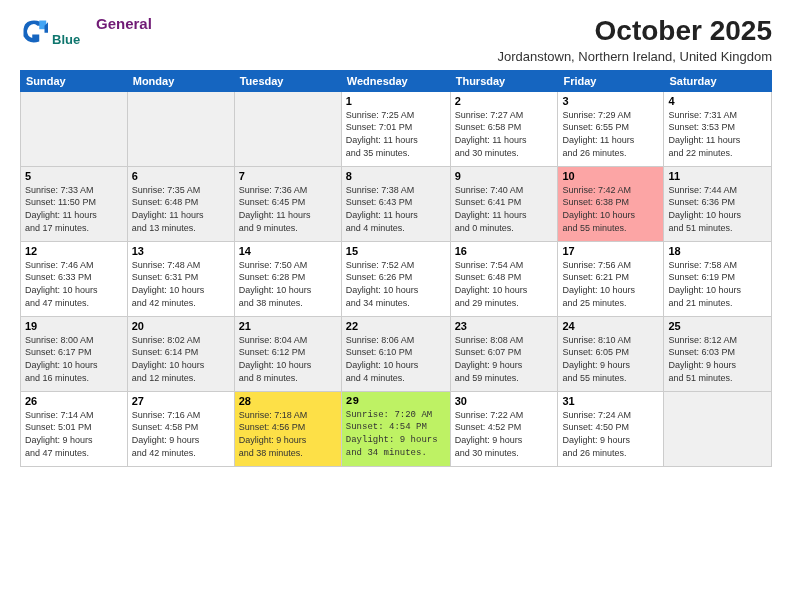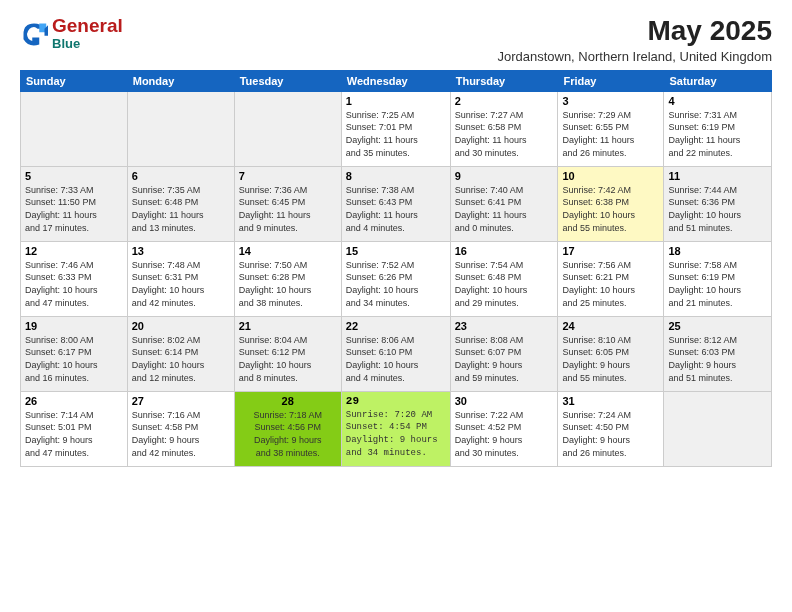--- a/index.html
+++ b/index.html
@@ -25,23 +25,24 @@
       display: flex;
       align-items: center;
       gap: 4px;
     }
     .logo-text {
       display: flex;
       flex-direction: column;
       line-height: 1.1;
     }
     .logo-general {
-      font-size: 19px;
-      font-weight: bold;
-      color: #b91c1c;
+      font-size: 15px;
+      font-weight: bold;
+      color: #701a75;
+      margin-left: 44px;
     }
     .logo-blue {
       font-size: 13px;
       font-weight: bold;
       color: #0f766e;
     }
     .logo-icon {
       width: 28px;
       height: 28px;
     }
@@ -113,21 +114,21 @@
         <path d="M4 16 Q4 4 16 4 Q24 4 28 10 L20 10 Q18 8 16 8 Q10 8 8 16 Q8 22 14 24 L14 20 L22 20 L22 28 Q10 32 4 22 Z" fill="#1565c0"></path>
         <path d="M22 4 L30 4 L30 14 L22 14 Z" fill="#42a5f5"></path>
         <path d="M28 10 L32 6 L32 18 L28 18 Z" fill="#1565c0"></path>
       </svg>
       <div class="logo-text">
         <span class="logo-general">General</span>
         <span class="logo-blue">Blue</span>
       </div>
     </div>
     <div class="title-block">
-      <div class="month-title">May 2025</div>
+      <div class="month-title">October 2025</div>
       <div class="subtitle">Jordanstown, Northern Ireland, United Kingdom</div>
     </div>
   </div>
 
   <table class="calendar">
     <thead>
       <tr>
         <th>Sunday</th>
         <th>Monday</th>
         <th>Tuesday</th>
@@ -159,21 +160,21 @@
           <td style="background: rgb(255, 255, 255);">
             <span class="day-num">3</span>
             <div class="day-info" style="white-space: pre-line;">Sunrise: 7:29 AM
 Sunset: 6:55 PM
 Daylight: 11 hours
 and 26 minutes.</div>
           </td>
           <td style="background: rgb(255, 255, 255);">
             <span class="day-num">4</span>
             <div class="day-info" style="white-space: pre-line;">Sunrise: 7:31 AM
-Sunset: 6:19 PM
+Sunset: 3:53 PM
 Daylight: 11 hours
 and 22 minutes.</div>
           </td>
         </tr>
         <tr>
           <td style="background: rgb(239, 239, 239);">
             <span class="day-num">5</span>
             <div class="day-info" style="white-space: pre-line;">Sunrise: 7:33 AM
 Sunset: 11:50 PM
 Daylight: 11 hours
@@ -200,21 +201,21 @@
 Daylight: 11 hours
 and 4 minutes.</div>
           </td>
           <td style="background: rgb(239, 239, 239);">
             <span class="day-num">9</span>
             <div class="day-info" style="white-space: pre-line;">Sunrise: 7:40 AM
 Sunset: 6:41 PM
 Daylight: 11 hours
 and 0 minutes.</div>
           </td>
-          <td style="background: #fef9c3;">
+          <td style="background: #fca5a5;">
             <span class="day-num">10</span>
             <div class="day-info" style="white-space: pre-line;">Sunrise: 7:42 AM
 Sunset: 6:38 PM
 Daylight: 10 hours
 and 55 minutes.</div>
           </td>
           <td style="background: rgb(239, 239, 239);">
             <span class="day-num">11</span>
             <div class="day-info" style="white-space: pre-line;">Sunrise: 7:44 AM
 Sunset: 6:36 PM
@@ -332,21 +333,21 @@
 Daylight: 9 hours
 and 47 minutes.</div>
           </td>
           <td style="background: rgb(255, 255, 255);">
             <span class="day-num">27</span>
             <div class="day-info" style="white-space: pre-line;">Sunrise: 7:16 AM
 Sunset: 4:58 PM
 Daylight: 9 hours
 and 42 minutes.</div>
           </td>
-          <td style="background: #84cc16; text-align: center;">
+          <td style="background: #fde047;">
             <span class="day-num">28</span>
             <div class="day-info" style="white-space: pre-line;">Sunrise: 7:18 AM
 Sunset: 4:56 PM
 Daylight: 9 hours
 and 38 minutes.</div>
           </td>
           <td style="background: #bef264; font-family: Liberation Mono, monospace;">
             <span class="day-num">29</span>
             <div class="day-info" style="white-space: pre-line;">Sunrise: 7:20 AM
 Sunset: 4:54 PM

